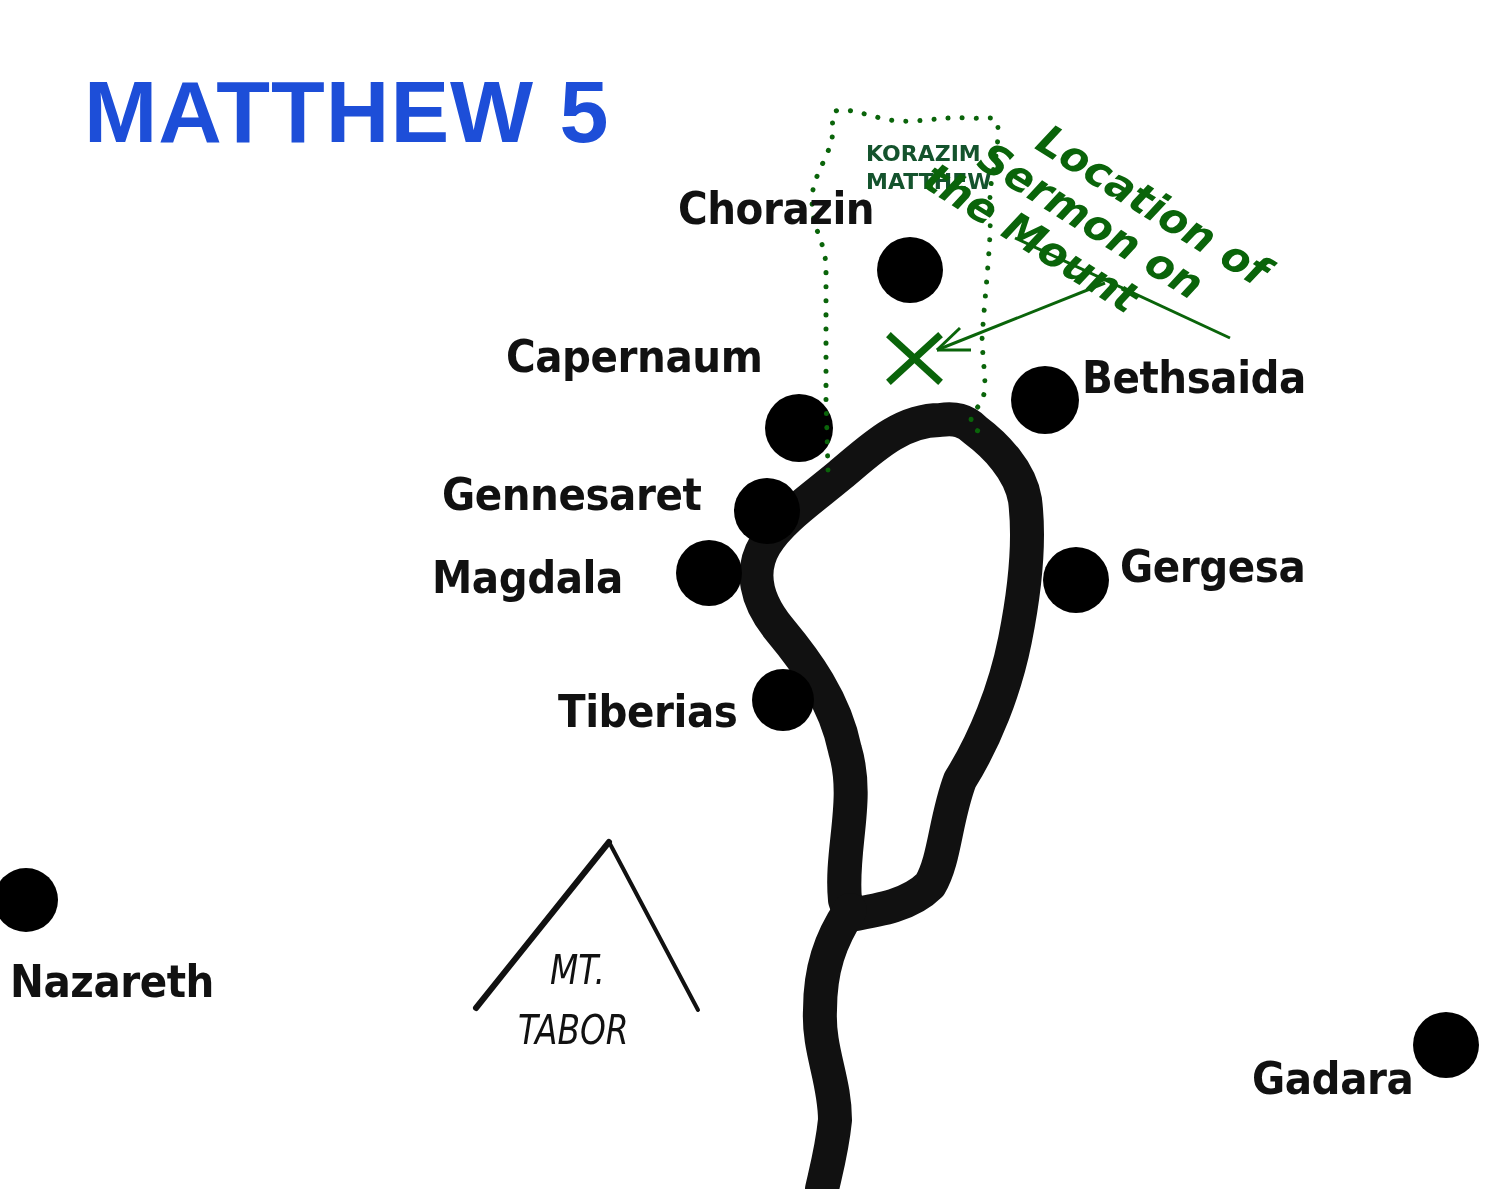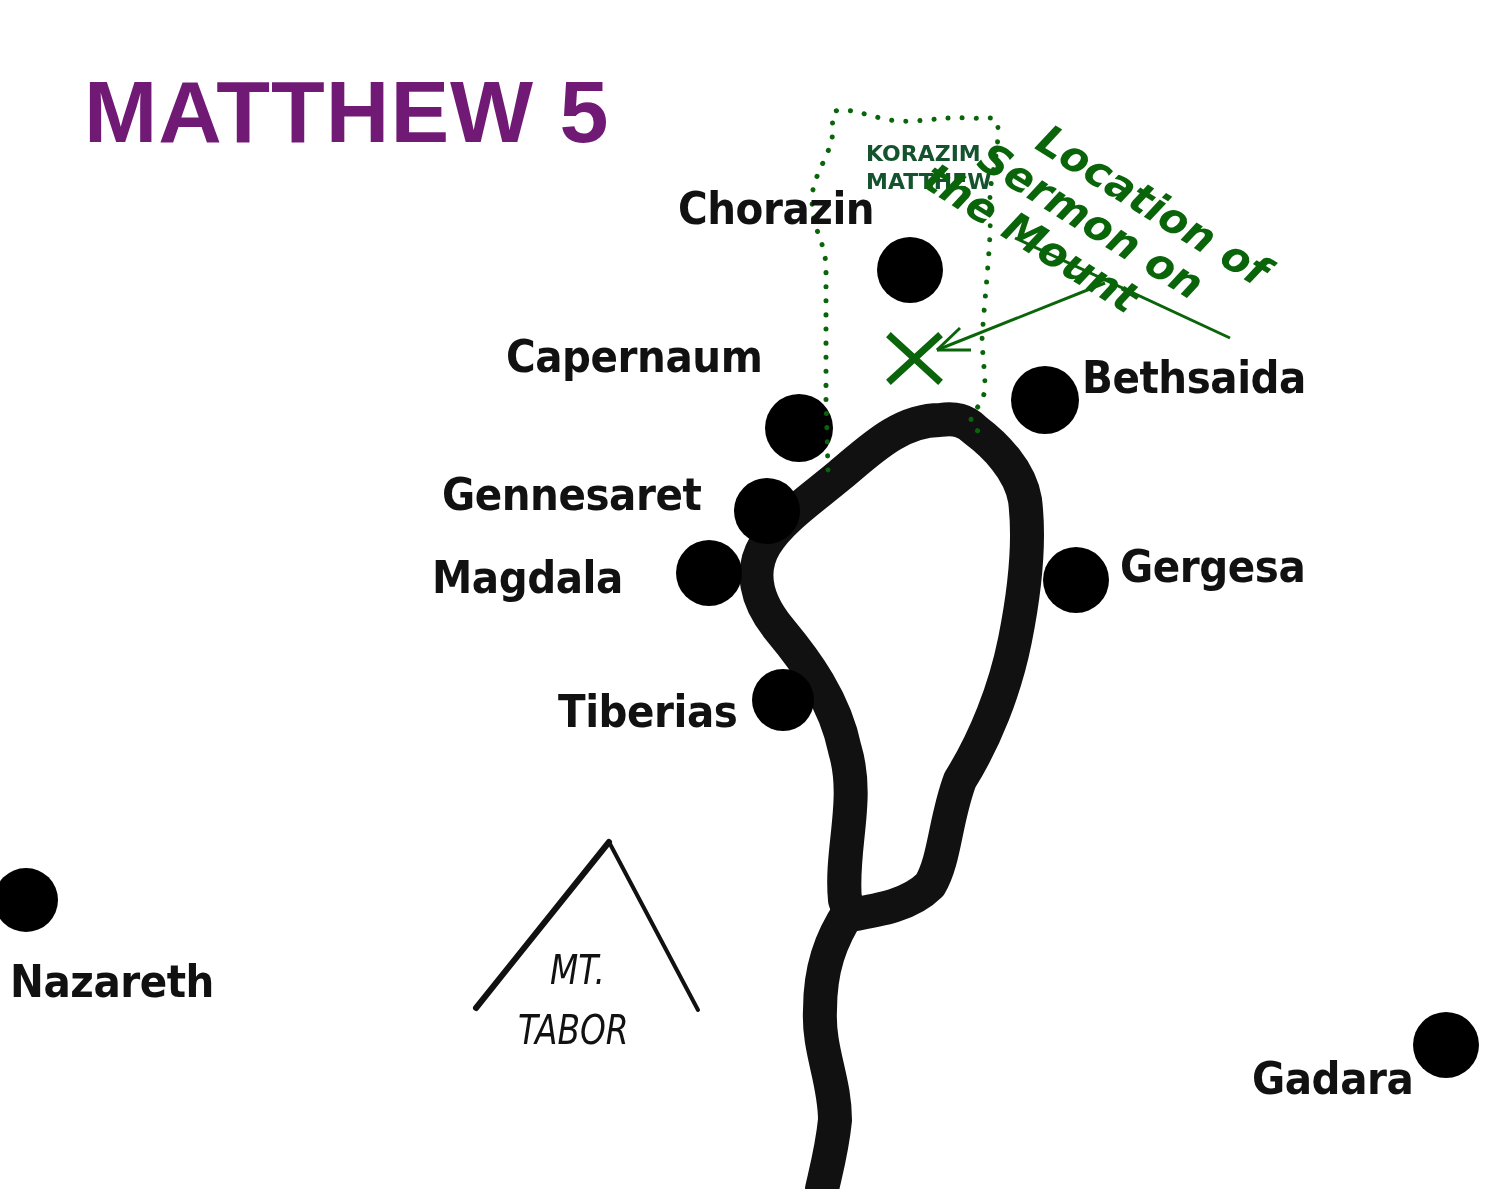--- a/index.html
+++ b/index.html
@@ -47,21 +47,21 @@
     <line x1="937" y1="350" x2="960" y2="328"></line>
     <line x1="937" y1="350" x2="971" y2="350"></line>
   </g>
 
   <g fill="none" stroke="#111" stroke-linecap="round">
     <line x1="476" y1="1008" x2="609" y2="842" stroke-width="6"></line>
     <line x1="609" y1="842" x2="698" y2="1010" stroke-width="4"></line>
   </g>
 </svg>
 
-<div class="title" style="color:#701a75;">MATTHEW 5</div>
+<div class="title" style="color:#1d4ed8;">MATTHEW 5</div>
 
 <div class="korazim" style="color:#14532d;">
   <div>KORAZIM</div>
   <div>MATTHEW</div>
 </div>
 
 <div class="sermon" style="color:#0a640a;">
   <div style="padding-left:46px;">Location of</div>
   <div style="padding-left:6px;">Sermon on</div>
   <div style="margin-left:-30px;">the Mount</div>

